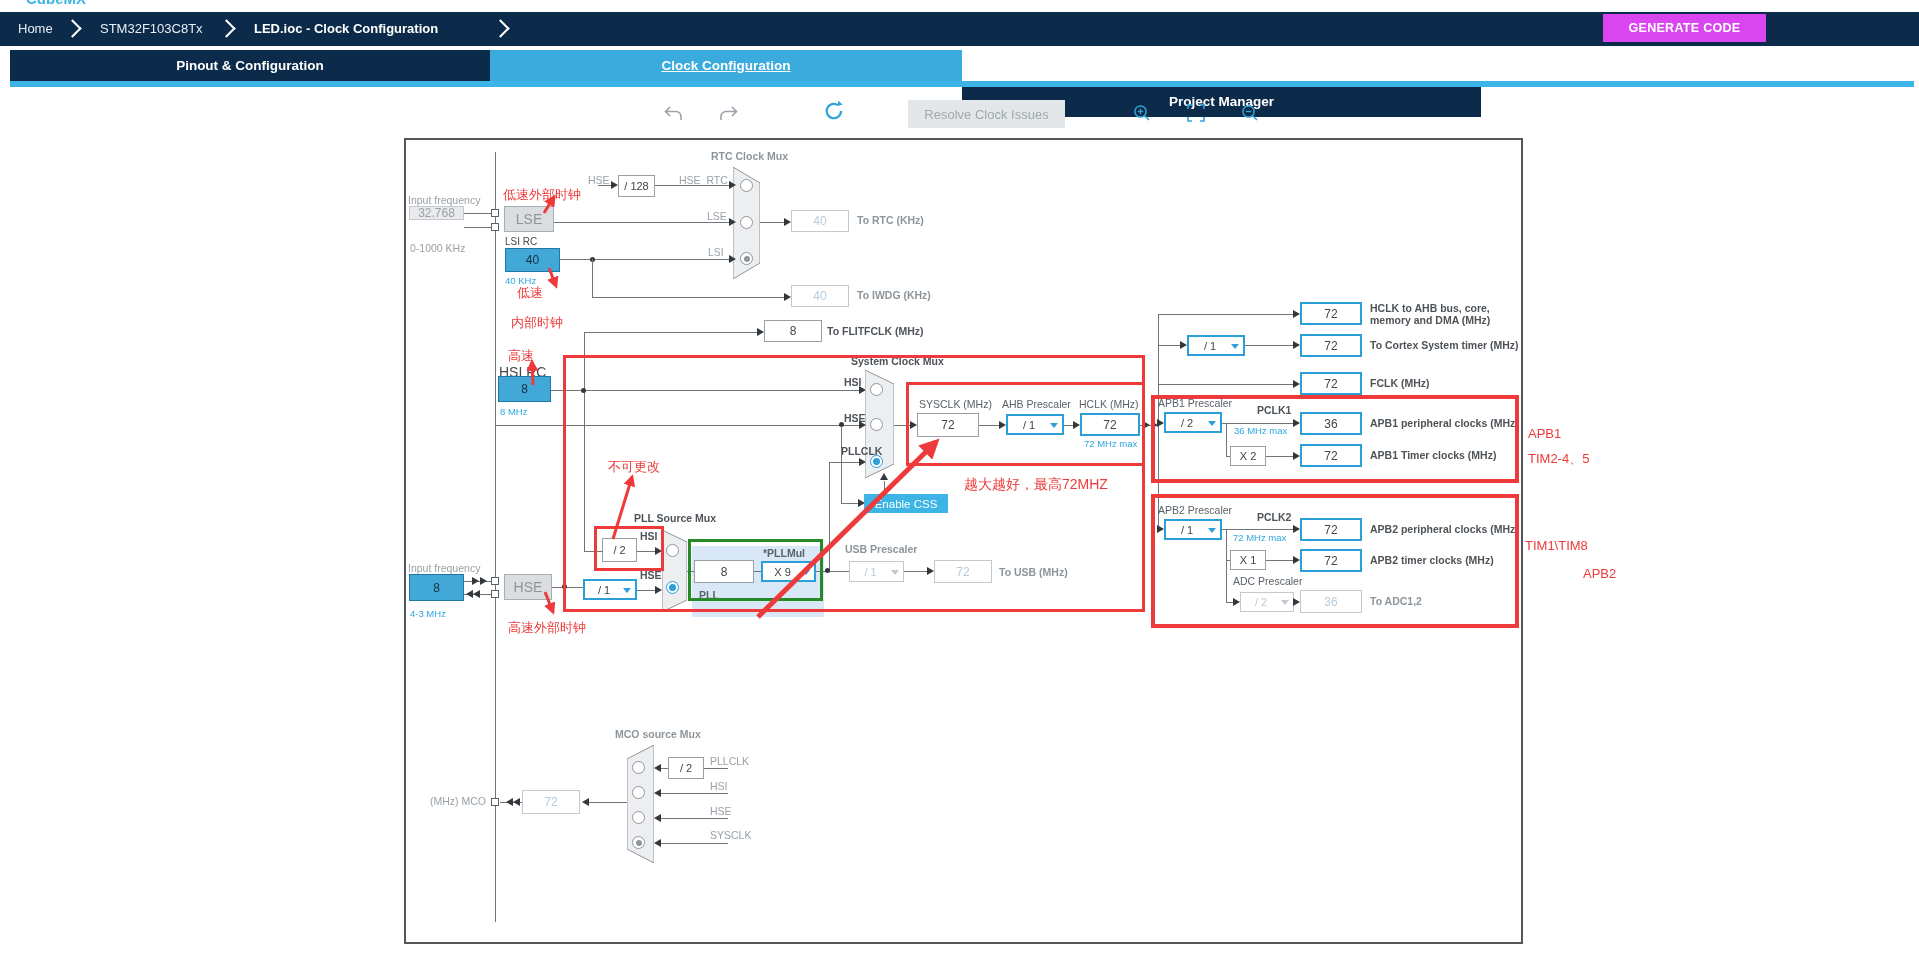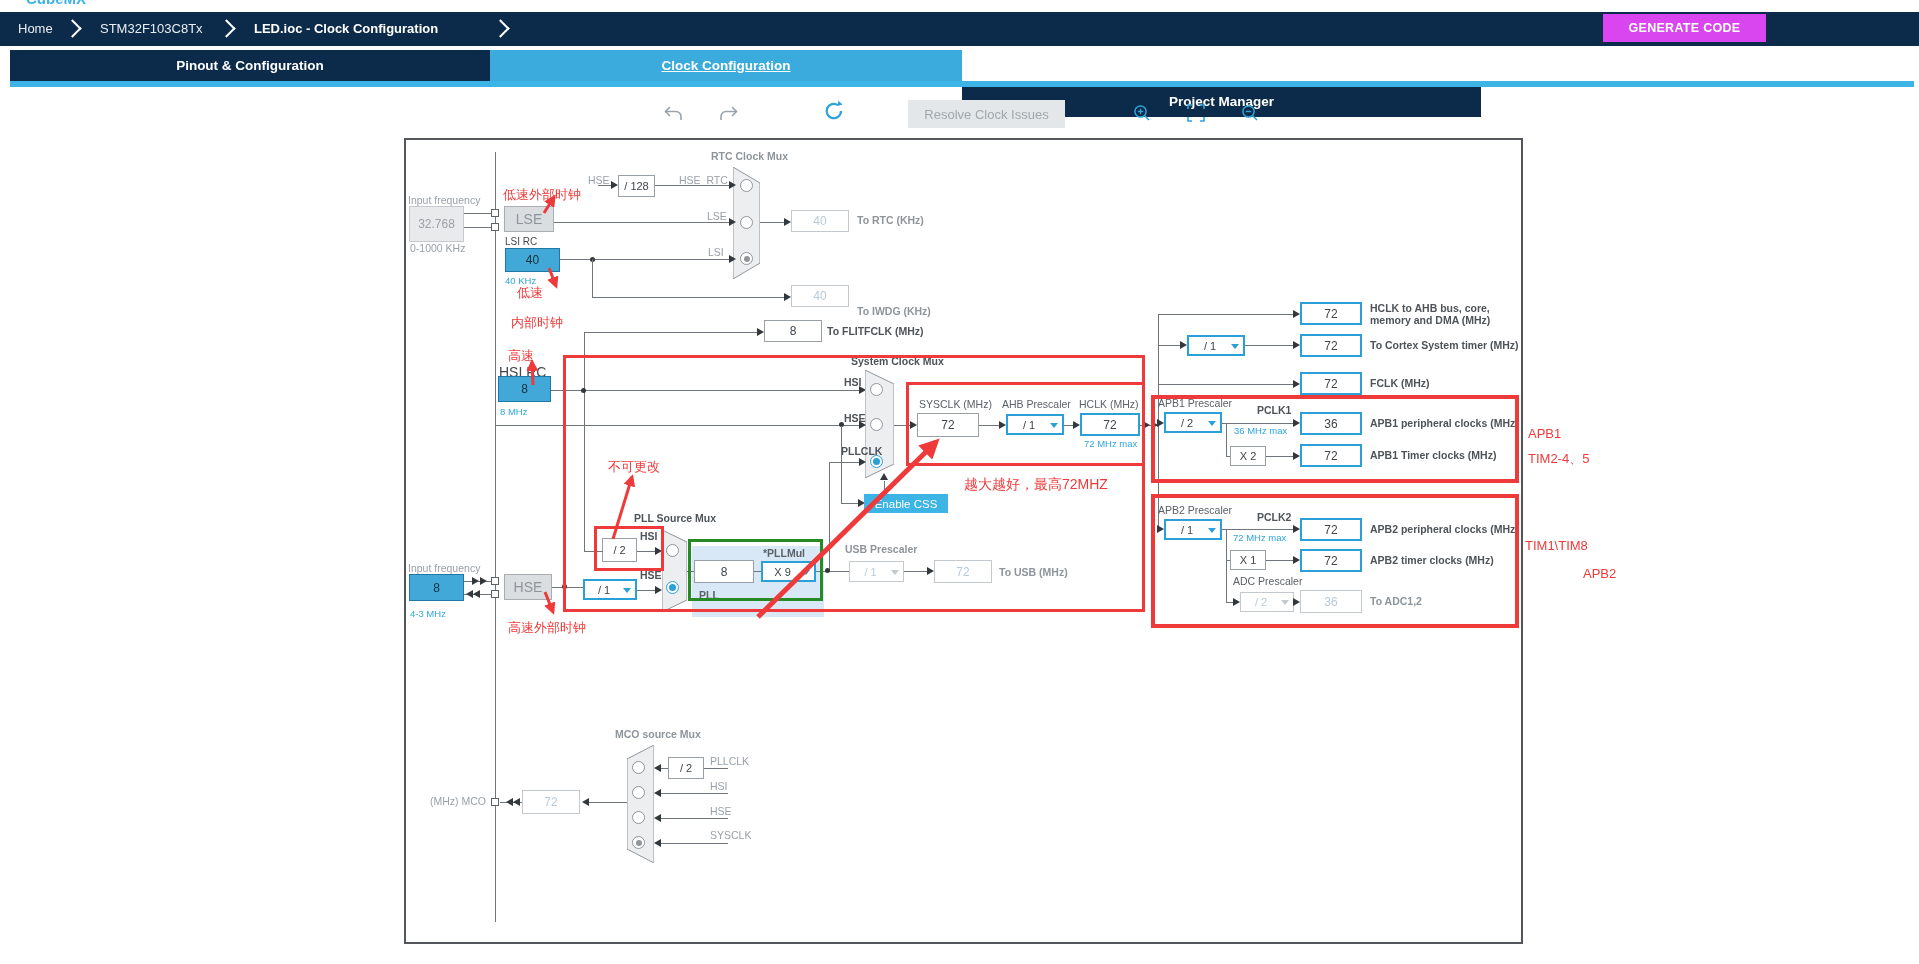--- a/index.html
+++ b/index.html
@@ -120,21 +120,21 @@
         <circle cx="8.5" cy="8.5" r="5.6" stroke="#2fa3d7" stroke-width="1.5" fill="none"></circle>
         <line x1="12.7" y1="12.7" x2="17" y2="17" stroke="#2fa3d7" stroke-width="1.5"></line>
         <line x1="5.8" y1="8.5" x2="11.2" y2="8.5" stroke="#2fa3d7" stroke-width="1.4"></line>
       </svg>
   </div>
 
   <div class="frame" style="left:404px; top:138px; width:1119px; height:806px;"></div>
   <div class="w" style="left:495px; top:152px; width:1px; height:770px;"></div>
 
   <div class="lab" style="left:408px; top:194px;">Input frequency</div>
-  <div class="box dis" style="left:409px; top:206px; width:55px; height:36px; background:#e8eaec; color:#9aa1a8;">32.768</div>
+  <div class="box dis" style="left:409px; top:206px; width:55px; height:14px; background:#e8eaec; color:#9aa1a8;">32.768</div>
   <div class="lab" style="left:410px; top:242px;">0-1000 KHz</div>
   <div class="w" style="left:464px; top:213px; width:28px; height:1px;"></div>
   <div class="w" style="left:464px; top:227px; width:28px; height:1px;"></div>
   <div class="sq" style="left:491px; top:209px;"></div>
   <div class="sq" style="left:491px; top:223px;"></div>
   <div class="box gray" style="left:504px; top:206px; width:50px; height:26px;">LSE</div>
   <div class="lab rc" style="left:505px; top:236px; font-size:10px;">LSI RC</div>
   <div class="box src" style="left:505px; top:248px; width:55px; height:24px;">40</div>
   <div class="lab blue" style="left:505px; top:275px;">40 KHz</div>
 
@@ -160,21 +160,21 @@
   <div class="ar" style="left:729px; top:255px;"></div>
   <div class="dt" style="left:590px; top:257px;"></div>
   <div class="w" style="left:592px; top:259px; width:1px; height:38px;"></div>
   <div class="w" style="left:760px; top:222px; width:24px; height:1px;"></div>
   <div class="ar" style="left:784px; top:218px;"></div>
   <div class="box dis" style="left:791px; top:210px; width:58px; height:22px;">40</div>
   <div class="lab b" style="left:857px; top:214px;">To RTC (KHz)</div>
   <div class="w" style="left:592px; top:297px; width:192px; height:1px;"></div>
   <div class="ar" style="left:784px; top:293px;"></div>
   <div class="box dis" style="left:791px; top:285px; width:58px; height:22px;">40</div>
-  <div class="lab b" style="left:857px; top:289px;margin-top:16px;">To IWDG (KHz)</div>
+  <div class="lab b" style="left:857px; top:289px;">To IWDG (KHz)</div>
 
   <div class="w" style="left:584px; top:332px; width:1px; height:219px;"></div>
   <div class="w" style="left:584px; top:332px; width:173px; height:1px;"></div>
   <div class="ar" style="left:757px; top:328px;"></div>
   <div class="box" style="left:764px; top:320px; width:58px; height:22px;">8</div>
   <div class="lab dk" style="left:827px; top:325px;">To FLITFCLK (MHz)</div>
 
   <div class="lab rc" style="left:499px; top:364px; font-size:14px;">HSI RC</div>
   <div class="box src" style="left:498px; top:376px; width:53px; height:26px;">8</div>
   <div class="lab blue" style="left:500px; top:406px;">8 MHz</div>

